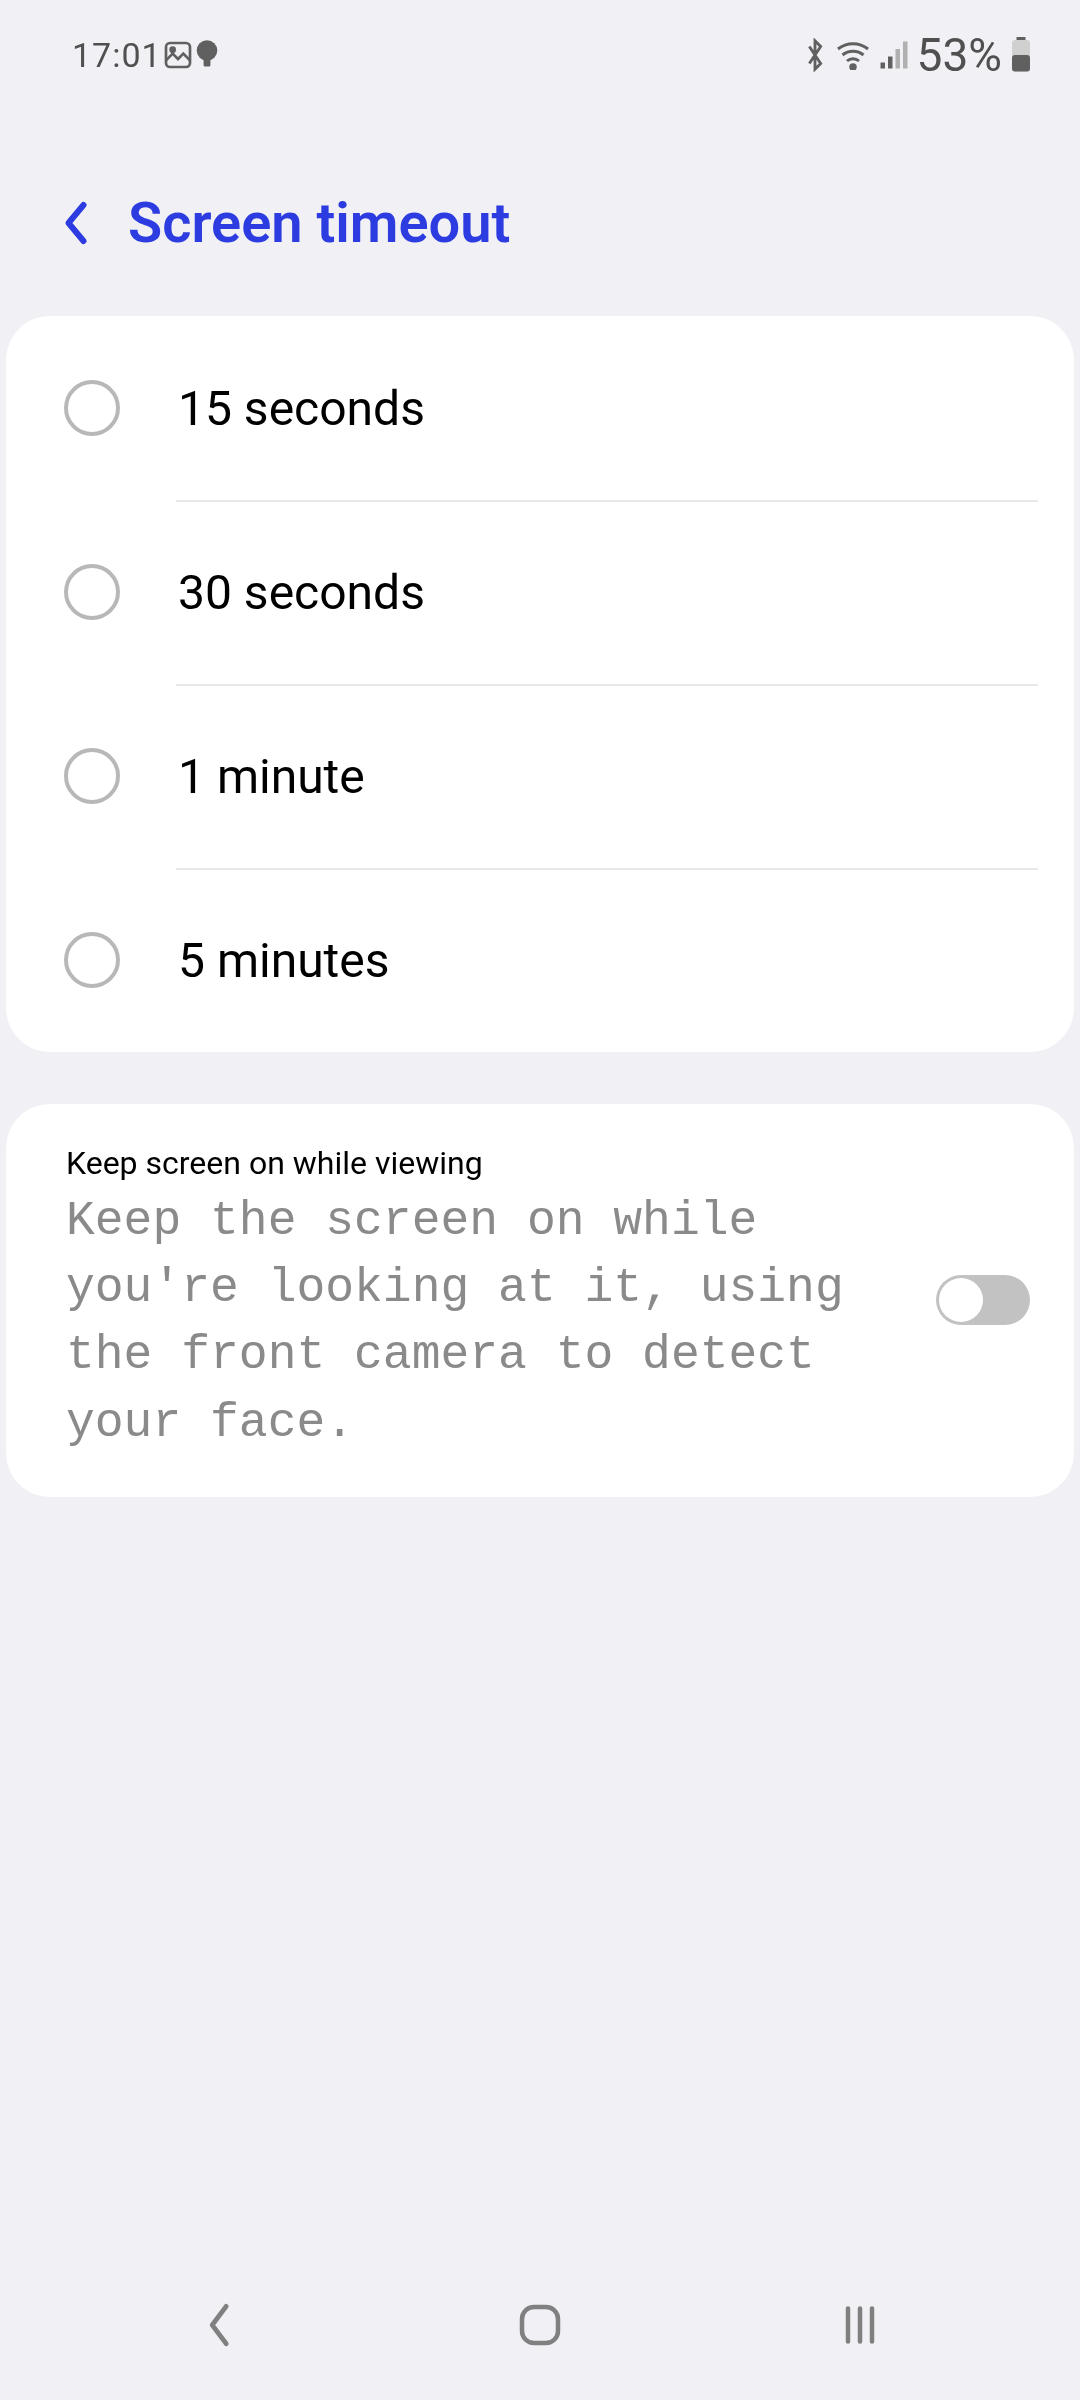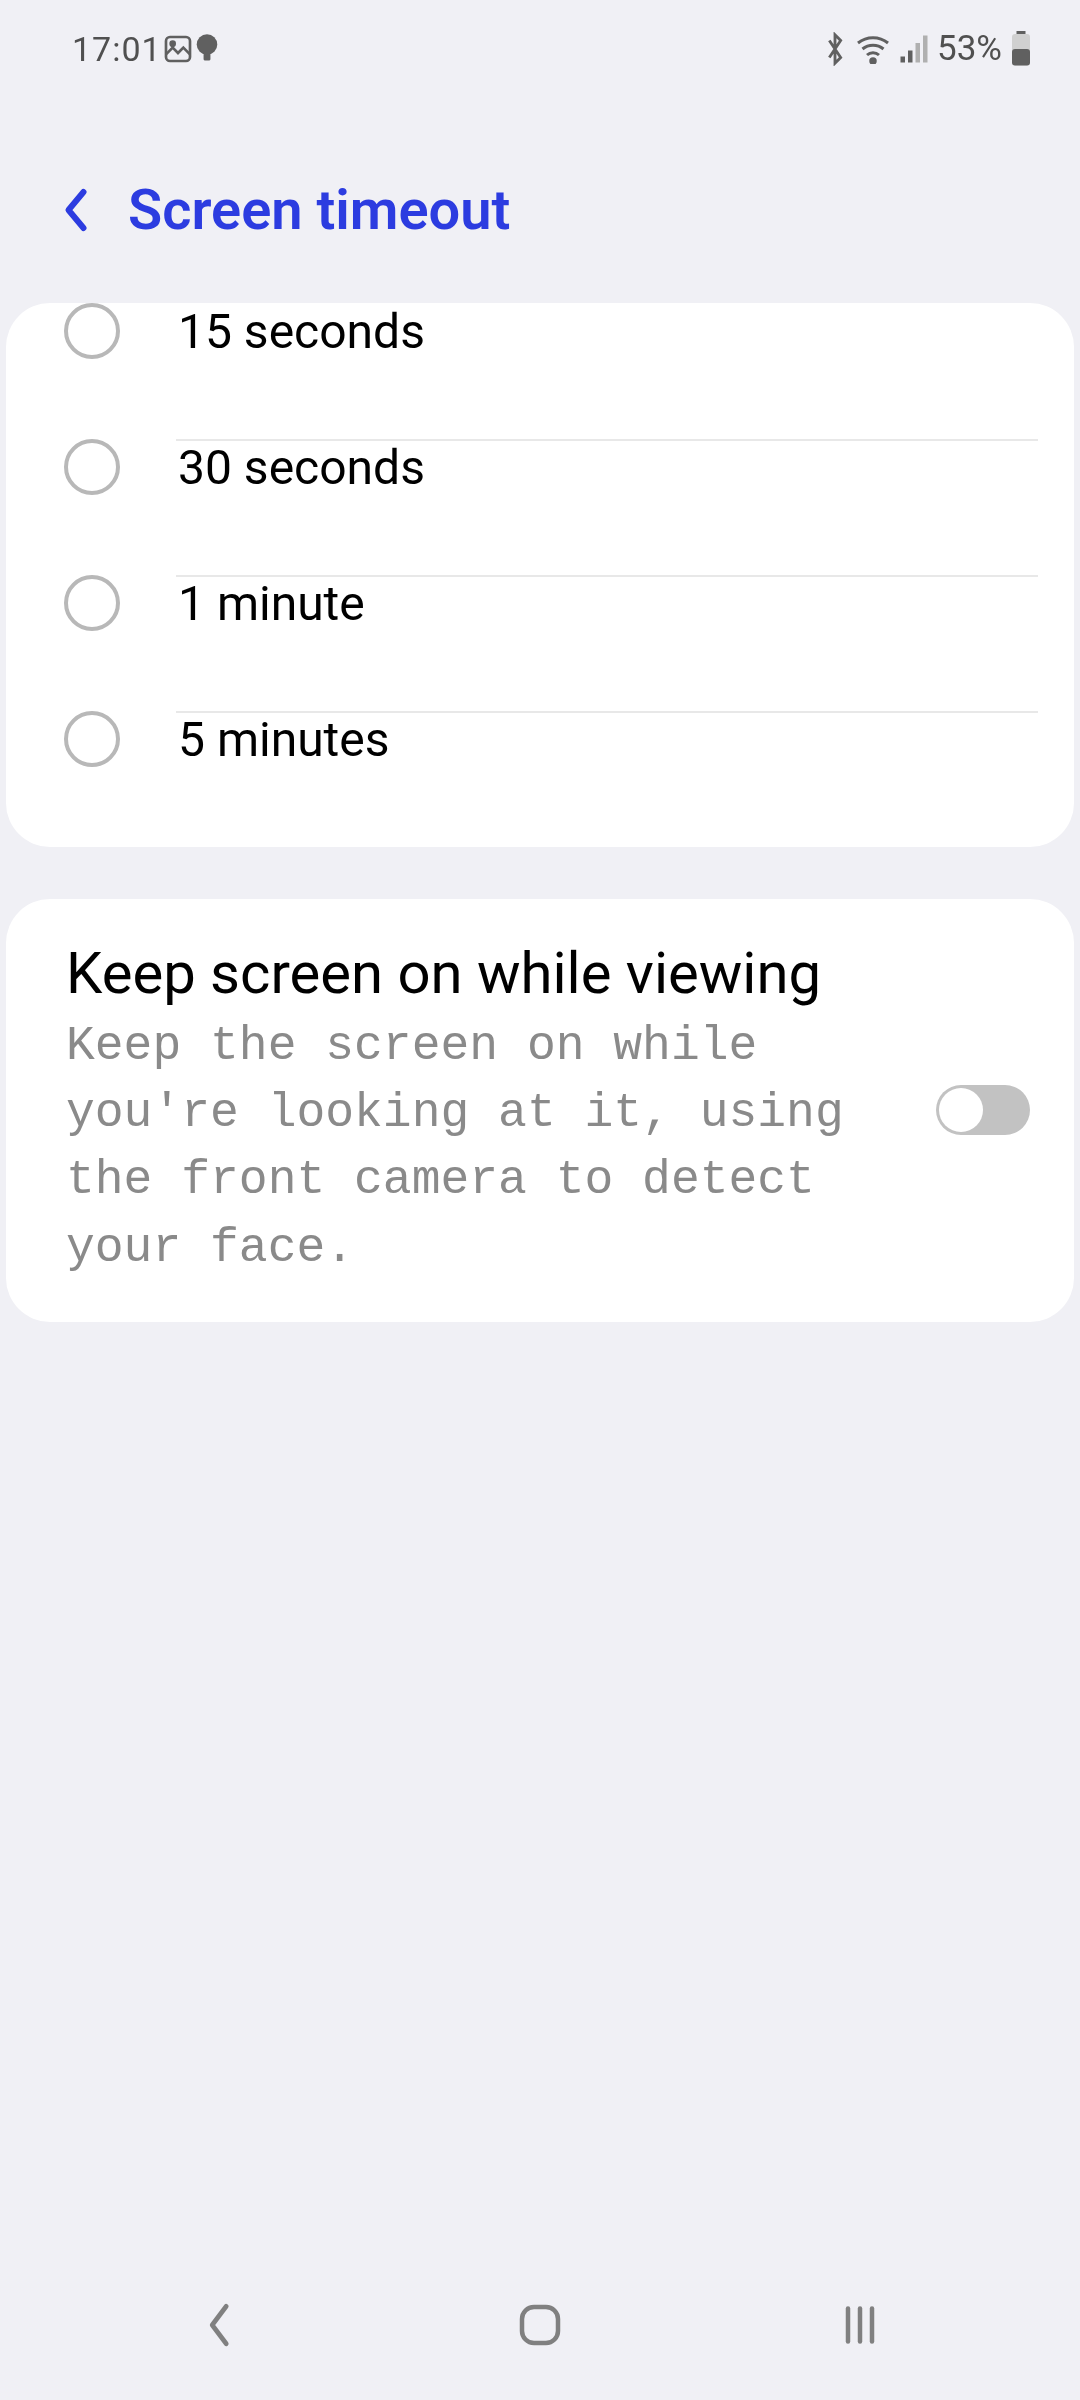--- a/index.html
+++ b/index.html
@@ -48,22 +48,22 @@
       color: #2c3ce0;
     }
     .card {
       background: #ffffff;
       border-radius: 44px;
       margin: 0 6px;
     }
     .radio-list { padding: 0; }
     .radio-item {
       display: flex;
-      align-items: flex-start;
-      height: 136px;
+      align-items: center;
+      height: 184px;
       padding-left: 58px;
       position: relative;
     }
     .radio-item + .radio-item::before {
       content: "";
       position: absolute;
       top: 0;
       left: 170px;
       right: 36px;
       height: 2px;
@@ -98,21 +98,21 @@
     .card-gap { height: 52px; }
     .toggle-row {
       display: flex;
       align-items: center;
       justify-content: space-between;
       padding: 40px 44px 40px 60px;
       gap: 30px;
     }
     .toggle-text { flex: 1; }
     .toggle-title {
-      font-size: 58px;
+      font-size: 32px;
       color: #000;
       font-weight: 400;
       margin-bottom: 6px;
     }
     .toggle-desc {
       font-size: 48px;
       color: #8a8a8a;
       line-height: 1.4;
       font-family: Liberation Mono, monospace;
     }
@@ -146,21 +146,21 @@
       padding: 0 60px 20px 60px;
     }
     .nav-btn {
       width: 160px;
       height: 70px;
       display: flex;
       align-items: center;
       justify-content: center;
     }
     .icon-svg { display: block; }
-    .battery-pct { font-size: 35px; }
+    .battery-pct { font-size: 46px; }
   </style>
 </head>
 <body>
 
 <div class="status-bar">
   <div class="status-left">
     <span class="status-time">17:01</span>
     <span>
       <svg class="icon-svg" width="32" height="32" viewBox="0 0 24 24" fill="none" stroke="#606060" stroke-width="2">
         <rect x="3" y="3" width="18" height="18" rx="3"></rect>

